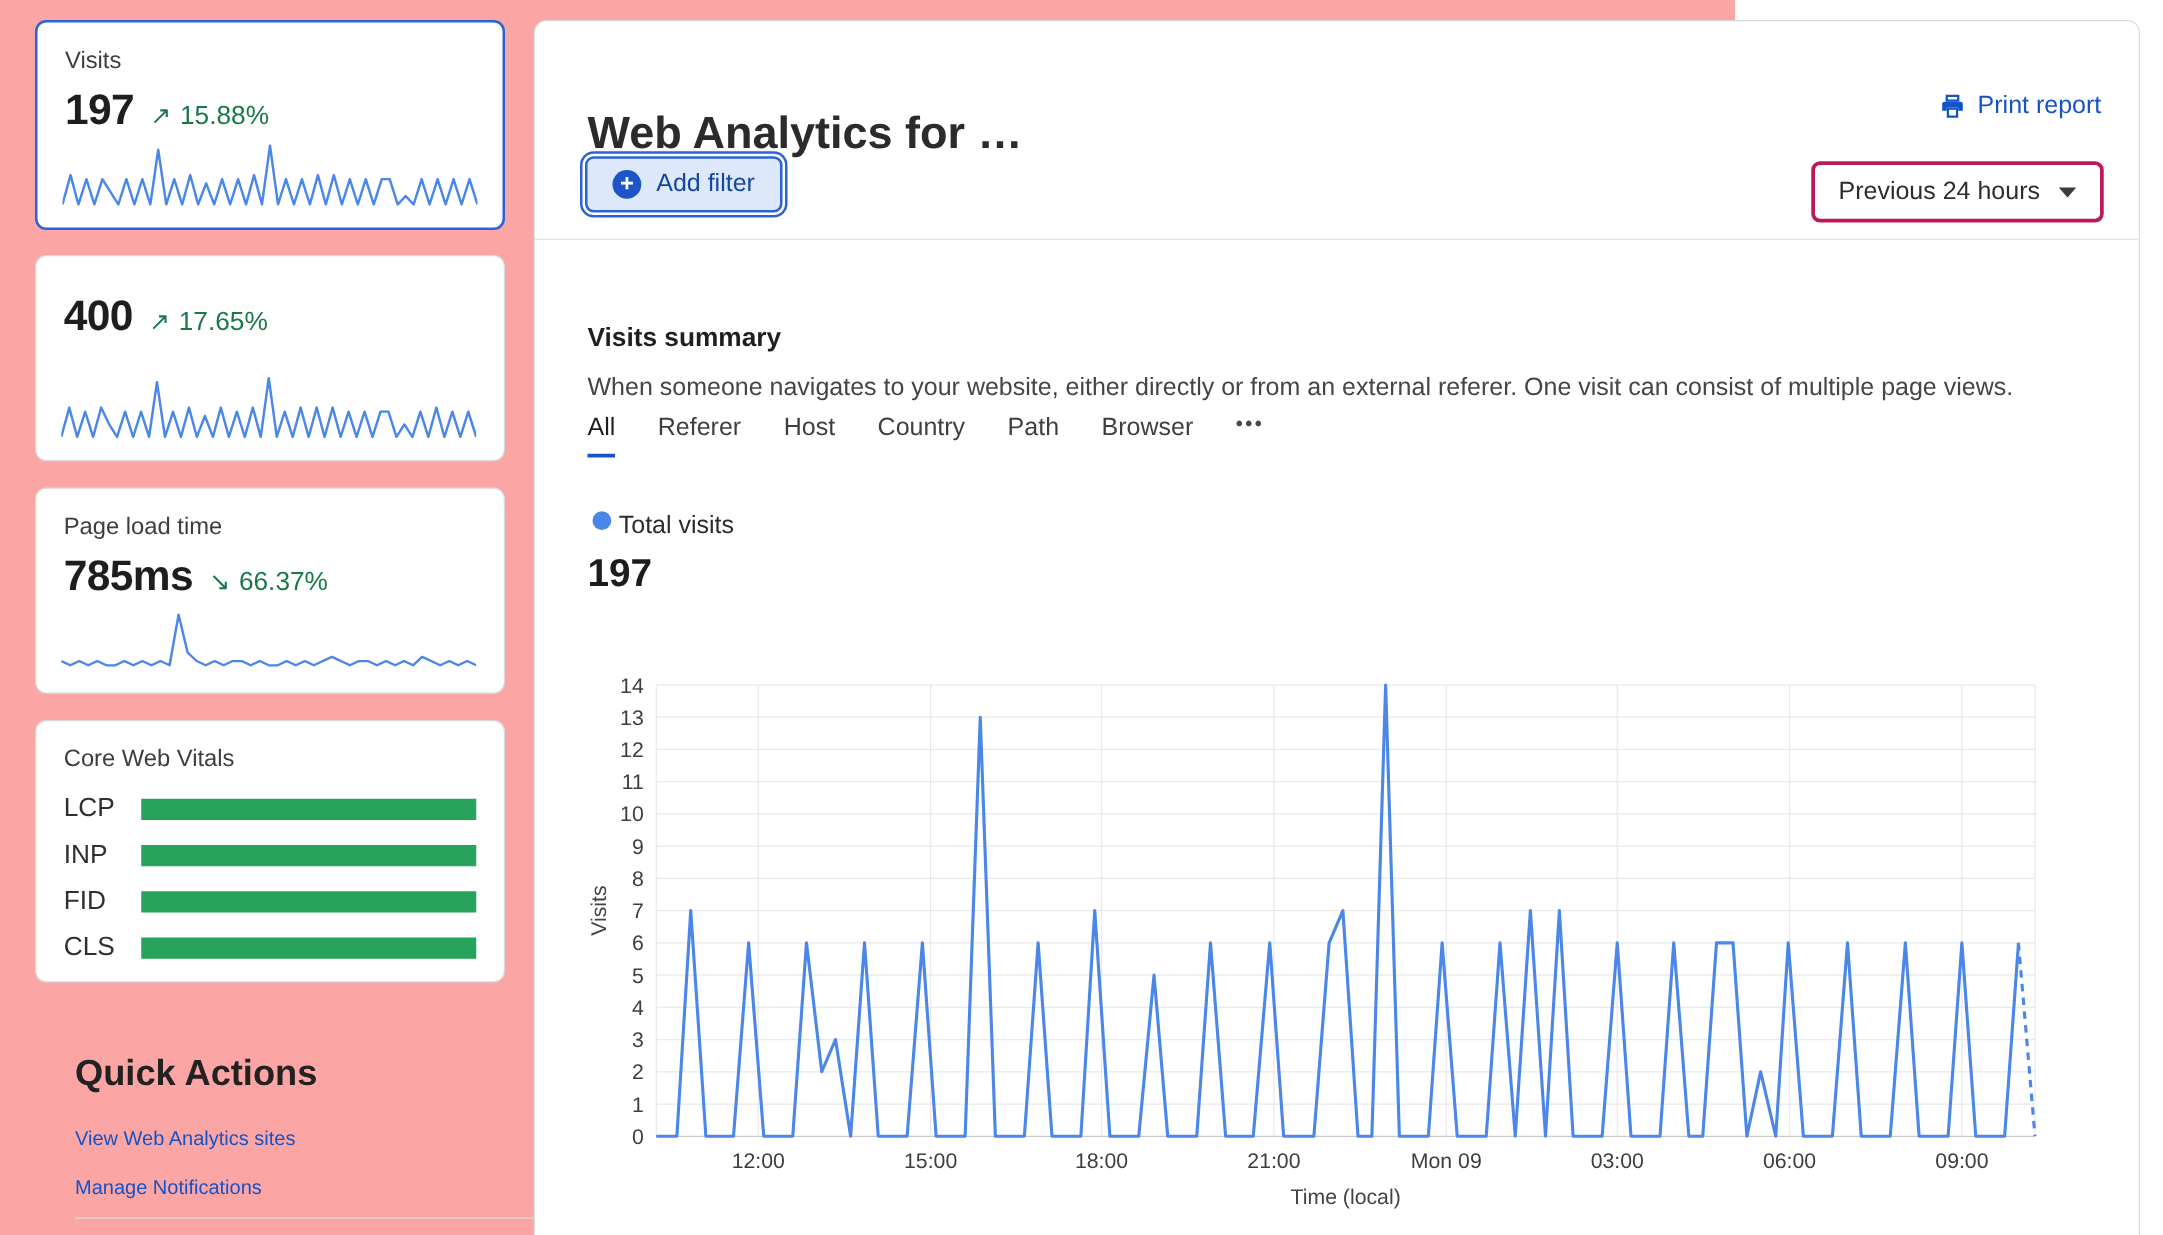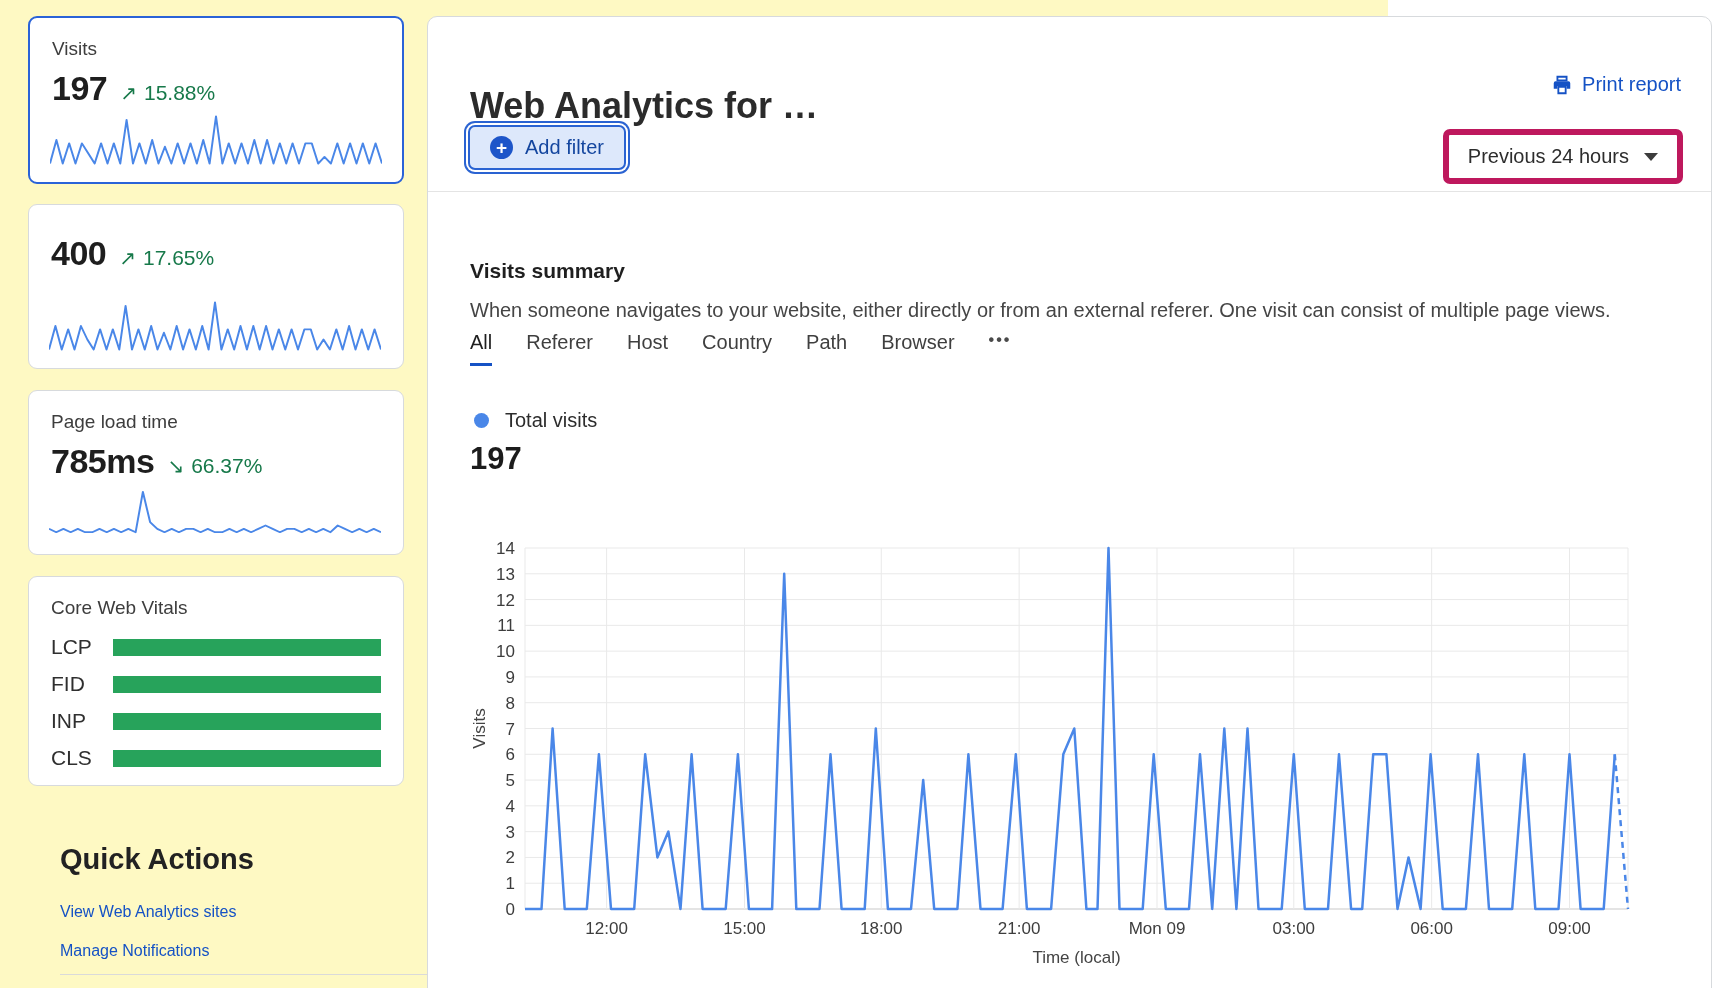--- a/index.html
+++ b/index.html
@@ -1,17 +1,17 @@
 <!DOCTYPE html>
 <html><head>
 <meta charset="utf-8">
 <style>
   html,body{margin:0;padding:0;background:#fff;width:1730px;height:988px;overflow:hidden;
     font-family:"Liberation Sans",sans-serif;-webkit-font-smoothing:antialiased;}
-  .page{position:relative;width:1388px;height:988px;background:#fef9c3;}
+  .page{position:relative;width:1388px;height:988px;background:#fca5a5;}
 
   
   .sidebar{position:absolute;left:28px;top:0;width:376px;height:988px;}
   .card{position:absolute;left:0;width:376px;background:#fff;border:1px solid #d7dadd;
     border-radius:9px;padding:20px 22px;box-sizing:border-box;cursor:pointer;}
   .card.selected{border:2px solid #2a63d8;}
   .card-title{font-size:19px;color:#3d3d3d;}
   .metric-row{margin-top:9px;display:flex;align-items:baseline;gap:13px;}
   .metric-value{font-size:34px;font-weight:bold;color:#1e1e1e;letter-spacing:-0.5px;}
   .trend{font-size:21px;color:#17794a;display:flex;align-items:baseline;gap:7px;}
@@ -36,33 +36,33 @@
     border:1px solid #d7dadd;border-radius:10px;box-sizing:border-box;}
   .panel-title{position:absolute;left:42px;top:44px;font-size:36px;font-weight:bold;color:#2b2b2b;}
   .print{position:absolute;right:30px;top:56px;display:flex;align-items:center;gap:9px;
     font-size:20px;color:#1552c5;cursor:pointer;}
   .add-filter{position:absolute;left:40px;top:108px;display:flex;align-items:center;gap:12px;
     background:#dde8fb;border:2px solid #2a63d2;border-radius:7px;padding:9px 20px;
     font-size:20px;color:#14469f;box-shadow:0 0 0 2px #ffffff,0 0 0 4px #2a63d2;cursor:pointer;}
   .plus{width:23px;height:23px;border-radius:50%;background:#1d55c9;color:#fff;display:flex;
     align-items:center;justify-content:center;font-size:19px;font-weight:bold;line-height:1;}
   .period{position:absolute;right:28px;top:112px;display:flex;align-items:center;gap:15px;
-    border:6px solid #be185d;border-radius:7px;padding:10px 19px;font-size:20px;color:#2d2d2d;
+    border:3px solid #be185d;border-radius:7px;padding:10px 19px;font-size:20px;color:#2d2d2d;
     background:#fff;cursor:pointer;}
   .caret{width:0;height:0;border-left:7px solid transparent;border-right:7px solid transparent;
     border-top:8px solid #3c3c3c;}
   .hdr-divider{position:absolute;left:0;top:174px;width:100%;border-top:1px solid #e4e4e4;}
 
   .sec-title{position:absolute;left:42px;top:224px;font-size:21px;font-weight:bold;color:#1f1f1f;margin-top:18px;}
   .sec-desc{position:absolute;left:42px;top:262px;font-size:20px;color:#454545;}
   .tabs{position:absolute;left:42px;top:314px;display:flex;gap:34px;}
   .tab{font-size:20px;color:#3f3f3f;padding-bottom:9px;cursor:pointer;}
   .tab.active{color:#1f1f1f;border-bottom:3px solid #1552c5;}
   .tab.more{font-size:16px;letter-spacing:2px;color:#4a4a4a;font-weight:bold;padding-bottom:6px;}
-  .legend{position:absolute;left:46px;top:392px;display:flex;align-items:center;gap:16px;
+  .legend{position:absolute;left:46px;top:392px;display:flex;align-items:flex-start;gap:6px;
     font-size:20px;color:#2c2c2c;cursor:pointer;}
   .legend-dot{width:15px;height:15px;border-radius:50%;background:#4a87e8;}
   .total{position:absolute;left:42px;top:424px;font-size:31px;font-weight:bold;color:#1c1c1c;}
   #chart{position:absolute;left:33px;top:464px;}
   #chart text{font-family:"Liberation Sans",sans-serif;}
 </style>
 </head>
 <body>
 
 <div class="page">
@@ -111,25 +111,25 @@
     </div>
 
     <div class="card" style="top:576px;height:210px;">
       <div class="card-title">Core Web Vitals</div>
       <div class="vitals-rows">
           <div class="vital-row">
             <span class="vital-label">LCP</span>
             <div class="vital-bar" style="background: rgb(39, 163, 91);"></div>
           </div>
           <div class="vital-row">
+            <span class="vital-label">INP</span>
+            <div class="vital-bar" style="background: rgb(39, 163, 91);"></div>
+          </div>
+          <div class="vital-row">
             <span class="vital-label">FID</span>
-            <div class="vital-bar" style="background: rgb(39, 163, 91);"></div>
-          </div>
-          <div class="vital-row">
-            <span class="vital-label">INP</span>
             <div class="vital-bar" style="background: rgb(39, 163, 91);"></div>
           </div>
           <div class="vital-row">
             <span class="vital-label">CLS</span>
             <div class="vital-bar" style="background: rgb(39, 163, 91);"></div>
           </div>
         </div>
     </div>
 
     <div class="qa-title">Quick Actions</div>

